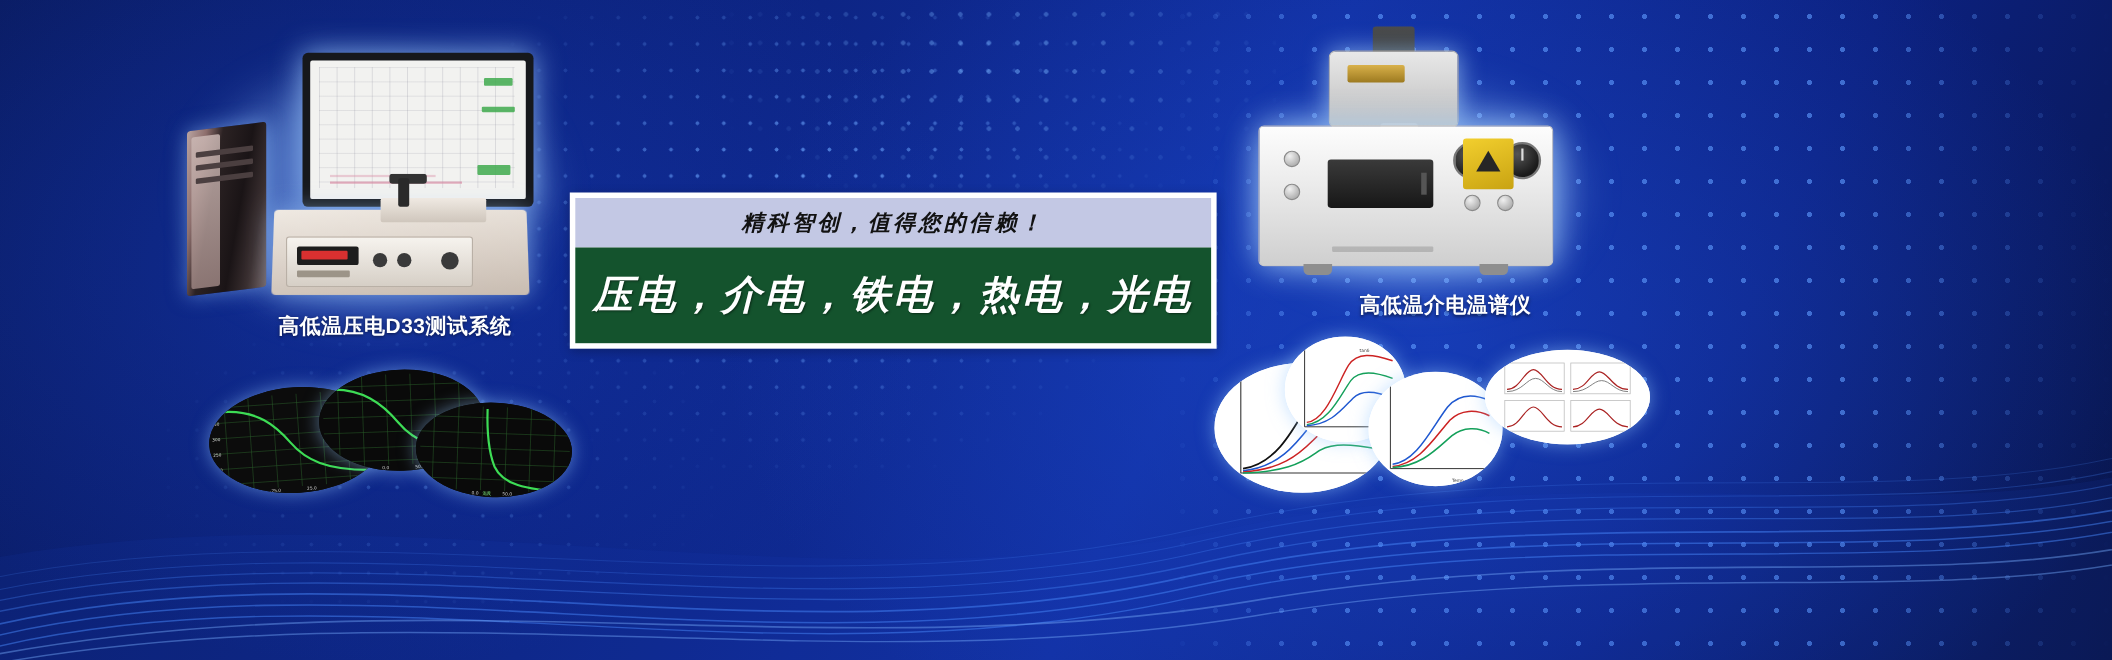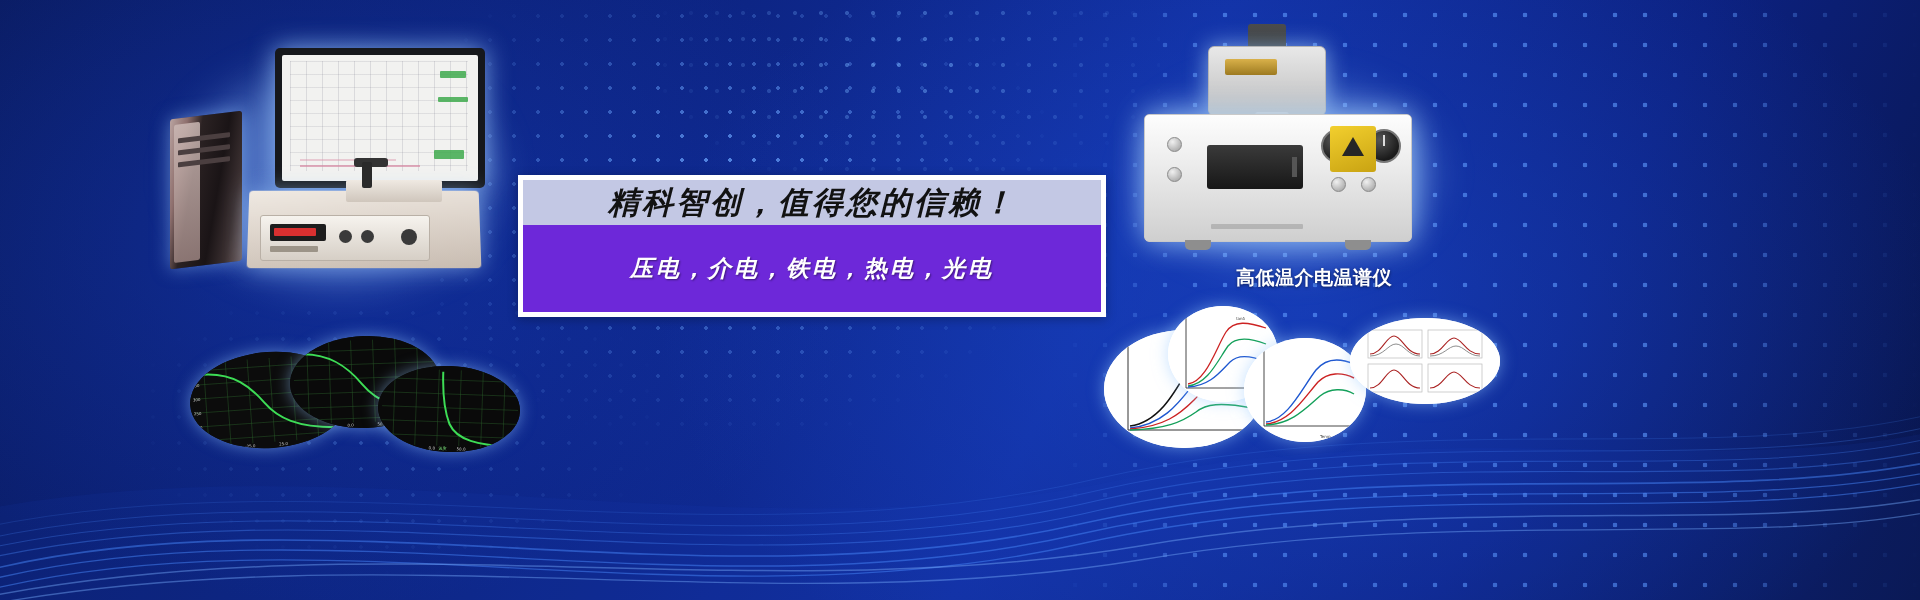--- a/index.html
+++ b/index.html
@@ -144,25 +144,25 @@
     font-family:"DejaVu Serif","Liberation Serif",serif;
     white-space:nowrap;
   }
   .msg-line.l1{
     flex:0 0 46px;background:#12288e;color:#ffffff;
     font-size:29px;font-weight:700;font-style:italic;letter-spacing:1px;
     text-shadow:1px 1px 2px rgba(0,0,0,.45);
   }
   .msg-line.l2{
     flex:0 0 45px;background:#c3c8e4;color:#121212;
-    font-size:31px;font-weight:700;font-style:italic;letter-spacing:3px;
+    font-size:20px;font-weight:700;font-style:italic;letter-spacing:3px;
   }
   .msg-line.l3{
-    flex:1 1 auto;background:#6d28d9;color:#ffffff;
-    font-size:23px;font-weight:700;font-style:italic;letter-spacing:3px;
+    flex:1 1 auto;background:#14532d;color:#ffffff;
+    font-size:36px;font-weight:700;font-style:italic;letter-spacing:3px;
     text-shadow:1px 1px 2px rgba(0,0,0,.45);
   }
 
   
   .oval{
     position:absolute;border-radius:50%;overflow:hidden;
     background:#ffffff;box-shadow:0 0 16px rgba(150,200,255,.55);
   }
   .oval.dark{background:#0b0b0b;}
   .oval svg{display:block;width:100%;height:100%;}
@@ -234,20 +234,21 @@
       <div class="readout">
           <i></i>
         </div>
       <div class="knob" style="left:78px;"></div>
       <div class="knob" style="left:100px;"></div>
       <div class="knob" style="left:140px;width:16px;height:16px;top:13px;"></div>
       <div class="tag"></div>
     </div>
   </div>
 
+  <div class="caption caption-left">高低温压电D33测试系统</div>
 
   <div class="oval dark l-ov1">
     <svg viewBox="0 0 160 96" preserveAspectRatio="none">
       <rect width="160" height="96" fill="#0c0c0c"></rect>
       <g stroke="#2f6b2f" stroke-width="0.5" opacity="0.8">
         <path d="M16,6 V90 M38,6 V90 M60,6 V90 M82,6 V90 M104,6 V90 M126,6 V90 M148,6 V90"></path>
         <path d="M4,14 H158 M4,28 H158 M4,42 H158 M4,56 H158 M4,70 H158 M4,84 H158"></path>
       </g>
       <path d="M14,18 C 46,18 62,34 74,50 C 86,66 104,78 150,80" fill="none" stroke="#3ddc55" stroke-width="2"></path>
       <g fill="#cfcfcf" font-size="4" font-family="DejaVu Sans">

